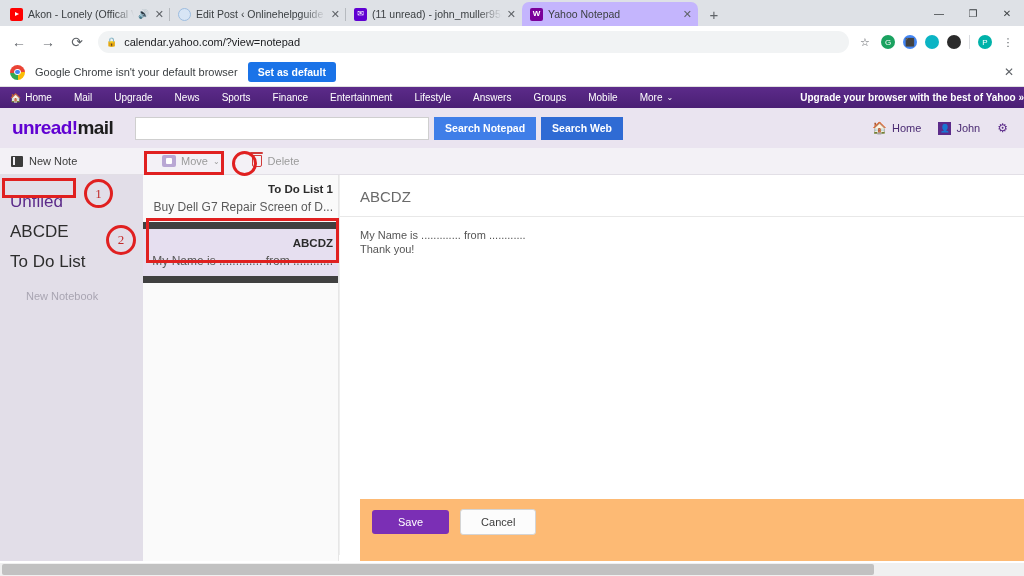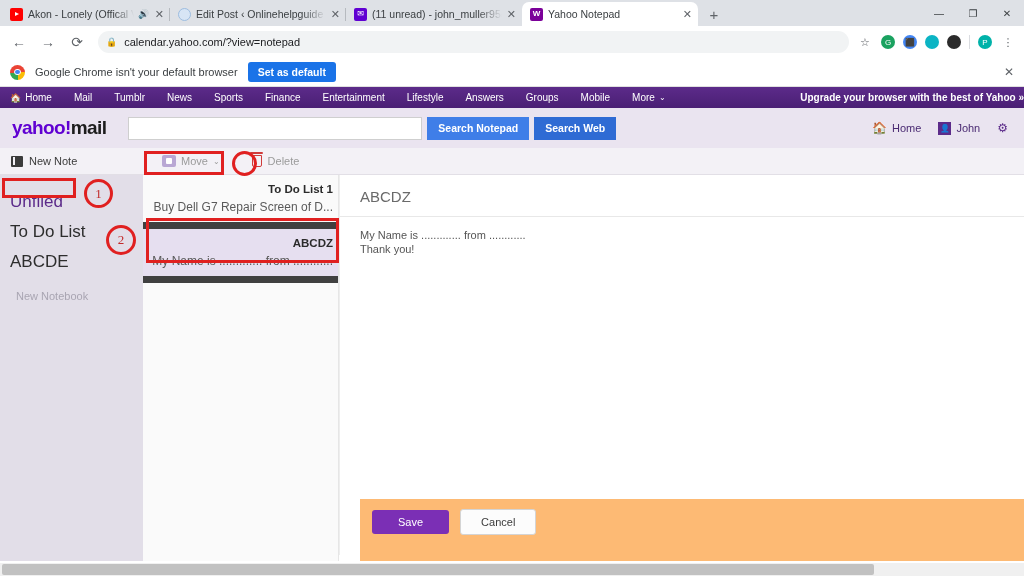--- a/index.html
+++ b/index.html
@@ -25,21 +25,21 @@
     font-size: 10.5px; color: #3c4043;
     border-radius: 7px 7px 0 0;
     position: relative; max-width: 176px; min-width: 120px;
   }
   .tab.inactive { background: #dee1e6; }
   .tab.inactive + .tab.inactive::before,
   .tab.sep::before {
     content:""; position:absolute; left:-1px; top:6px;
     width:1px; height:13px; background:#b6babf;
   }
-  .tab.active { background: #ffffff; }
+  .tab.active { background: #c4b5fd; }
   .tab-favicon {
     width: 13px; height: 13px; flex: 0 0 13px; border-radius: 2px;
     display: flex; align-items: center; justify-content: center;
     font-size: 8px; color: #fff; line-height:1;
   }
   .fav-yt { background: #ff0000; border-radius:2px; position: relative; }
   .fav-yt::after { content:""; border-left:4px solid #fff; border-top:2.5px solid transparent; border-bottom:2.5px solid transparent; }
   .fav-wp { background: #d7e5f5; border-radius: 50%; border:1px solid #9dbde0; }
   .fav-mail { background: #6001d2; }
   .fav-mail::after { content:"✉"; color:#fff; font-size:8px; }
@@ -145,21 +145,21 @@
     position:relative; }
   .del-ic::before { content:""; position:absolute; left:-2.5px; top:-4px; width:13px;
     height:2px; background:#d03b3b; border-radius:1px; }
 
   
   .panes { display:flex; height: 380px; }
   .sidebar { width: 143px; background:#e2dee8; padding-top: 12px;
     display:flex; flex-direction:column; }
   .nb-item { font-size: 17px; color:#2d2d2d; padding: 5px 10px; }
   .nb-item.selected { color:#5c2b8a; }
-  .nb-new { font-size: 11px; color:#a9a5b2; padding: 5px 16px; margin-top: 8px; }
+  .nb-new { font-size: 11px; color:#a9a5b2; padding: 5px 26px; margin-top: 8px; }
 
   .notelist { width: 196px; background:#fafafa; border-right:1px solid #e6e6e6; }
   .note-item { padding: 8px 5px; border-bottom:7px solid #404040;text-align:right; }
   .note-item.selected { background:#e6dff0; }
   .note-title { font-size: 11.5px; color:#2b2b2b; font-weight:bold; margin-bottom: 5px; }
   .note-snip { font-size: 12px; color:#5a5a5a; white-space:nowrap; overflow:hidden; }
 
   .editor { flex: 1 1 auto; background:#fff; display:flex; flex-direction:column;
     border-left:1px solid #eee; }
   .ed-title { font-size: 15px; color:#6a6a6a; padding: 13px 20px 11px 20px;
@@ -260,38 +260,38 @@
   </div>
 
   <div class="page">
 
     <div class="ynav">
       <div class="ynav-item first">
         <span class="home-ic">🏠</span>
         <span>Home</span>
       </div>
       <div class="ynav-item">Mail</div>
-      <div class="ynav-item">Tumblr</div>
+      <div class="ynav-item">Upgrade</div>
       <div class="ynav-item">News</div>
       <div class="ynav-item">Sports</div>
       <div class="ynav-item">Finance</div>
       <div class="ynav-item">Entertainment</div>
       <div class="ynav-item">Lifestyle</div>
       <div class="ynav-item">Answers</div>
       <div class="ynav-item">Groups</div>
       <div class="ynav-item">Mobile</div>
       <div class="ynav-item">
         <span>More</span>
         <span class="caret">⌄</span>
       </div>
       <div class="ynav-upgrade">Upgrade your browser with the best of Yahoo »</div>
     </div>
 
     <div class="yhead">
-      <div class="ylogo"><span class="p">yahoo</span><span class="bang">!</span><span class="m">mail</span></div>
+      <div class="ylogo"><span class="p">unread</span><span class="bang">!</span><span class="m">mail</span></div>
       <input class="ysearch" value="" placeholder="" style="">
       <button class="ybtn">Search Notepad</button>
       <button class="ybtn web">Search Web</button>
       <div class="yhead-right">
         <div class="yhr-item">
           <span class="yhr-ic">🏠</span>
           <span>Home</span>
         </div>
         <div class="yhr-item">
           <span class="user-badge">👤</span>
@@ -316,22 +316,22 @@
       <div class="np-delete">
         <span class="del-ic"></span>
         <span>Delete</span>
       </div>
     </div>
 
     <div class="panes">
 
       <div class="sidebar">
         <div class="nb-item selected">Unfiled</div>
+        <div class="nb-item">ABCDE</div>
         <div class="nb-item">To Do List</div>
-        <div class="nb-item">ABCDE</div>
         <div class="nb-new">New Notebook</div>
       </div>
 
       <div class="notelist">
         <div class="note-item">
           <div class="note-title">To Do List 1</div>
           <div class="note-snip">Buy Dell G7 Repair Screen of D...</div>
         </div>
         <div class="note-item selected">
           <div class="note-title">ABCDZ</div>

